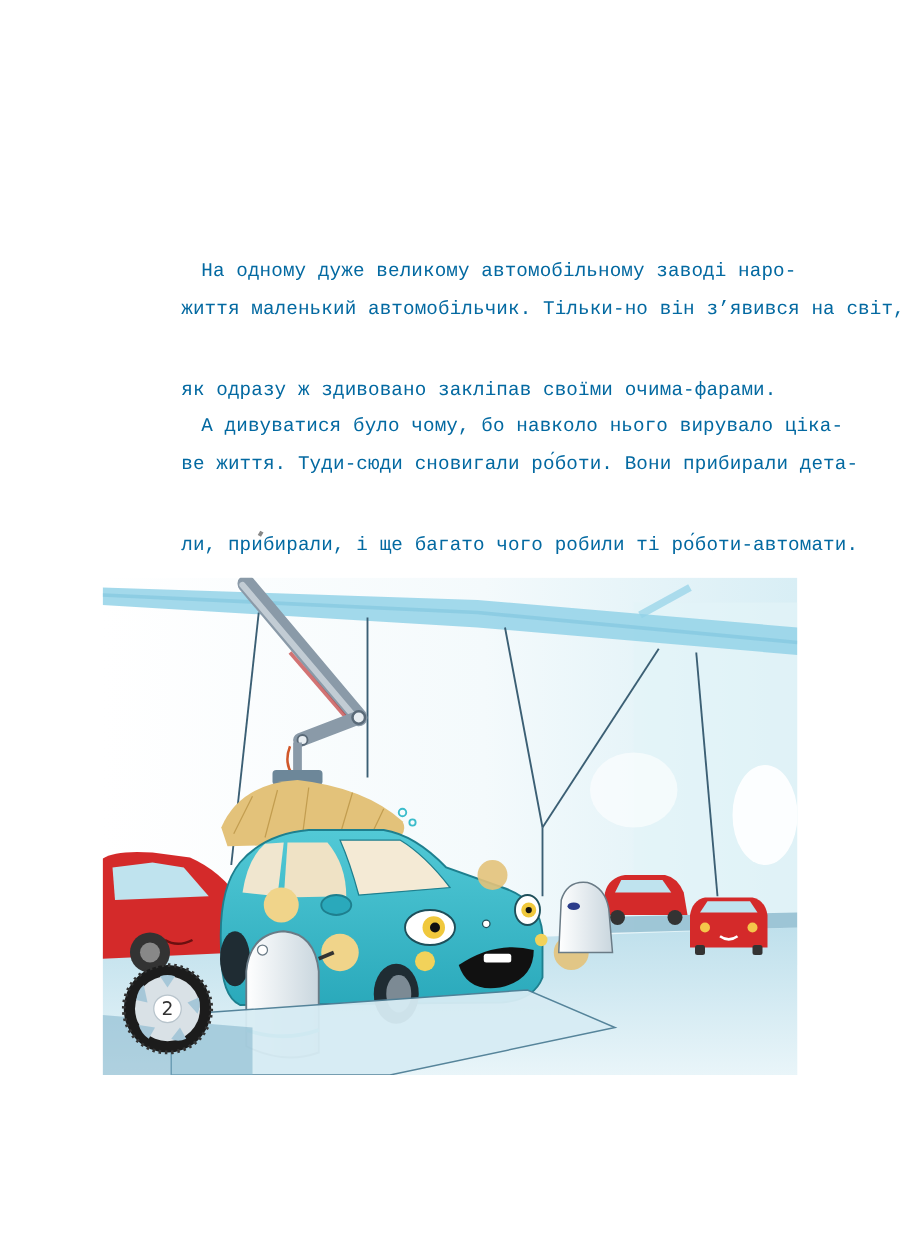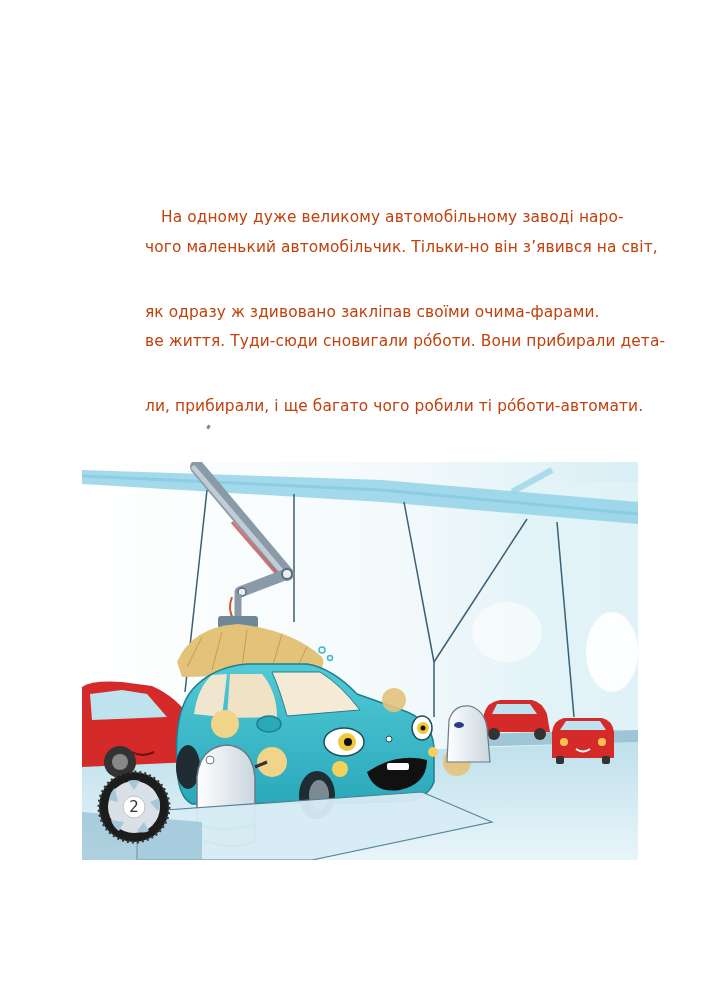--- a/index.html
+++ b/index.html
@@ -2,21 +2,22 @@
 <html><head>
   <meta charset="utf-8">
   <style>
     * { margin: 0; padding: 0; box-sizing: border-box; }
     html, body { width: 720px; height: 1000px; background: #ffffff; overflow: hidden; }
     body { position: relative; font-family: "DejaVu Sans", sans-serif; color: #2b2b2b; }
     .page { position: absolute; left: 0; top: 0; width: 720px; height: 1000px; background: #ffffff; }
     .text-block {
       position: absolute; left: 145px; top: 203px; width: 463px;
       font-size: 15.4px; line-height: 29.8px; letter-spacing: 0.1px;
-      color: #c2410c;
+      color: #0369a1;
+      font-family: Liberation Mono, monospace;
     }
     .para { text-align: justify; text-align-last: left; }
     .para .line { display: block; text-align: justify; text-align-last: justify; white-space: nowrap; }
     .para .line.last { text-align-last: left; margin-top: 35px; }
     .indent { padding-left: 16px; }
     .speck { position: absolute; left: 207px; top: 425px; width: 3px; height: 4px; background: #888; transform: rotate(30deg); }
     .illustration { position: absolute; left: 82px; top: 462px; width: 556px; height: 398px; overflow: hidden; }
     .illustration svg { display: block; width: 100%; height: 100%; }
     .page-wheel { position: absolute; left: 97px; top: 770px; width: 74px; height: 74px; }
     .page-number {
@@ -26,24 +27,25 @@
     }
   </style>
 </head>
 <body>
 
 <div class="page">
 
   <div class="text-block">
     <p class="para">
       <span class="line indent">На одному дуже великому автомобільному заводі наро-</span>
-      <span class="line">чого маленький автомобільчик. Тільки-но він з’явився на світ,</span>
+      <span class="line">життя маленький автомобільчик. Тільки-но він з’явився на світ,</span>
       <span class="line last">як одразу ж здивовано закліпав своїми очима-фарами.</span>
     </p>
     <p class="para">
+      <span class="line indent">А дивуватися було чому, бо навколо нього вирувало ціка-</span>
       <span class="line">ве життя. Туди-сюди сновигали ро́боти. Вони прибирали дета-</span>
       <span class="line last">ли, прибирали, і ще багато чого робили ті ро́боти-автомати.</span>
     </p>
   </div>
 
   <div class="speck"></div>
 
   <div class="illustration">
     <svg viewBox="0 0 556 398" xmlns="http://www.w3.org/2000/svg">
       <defs>

